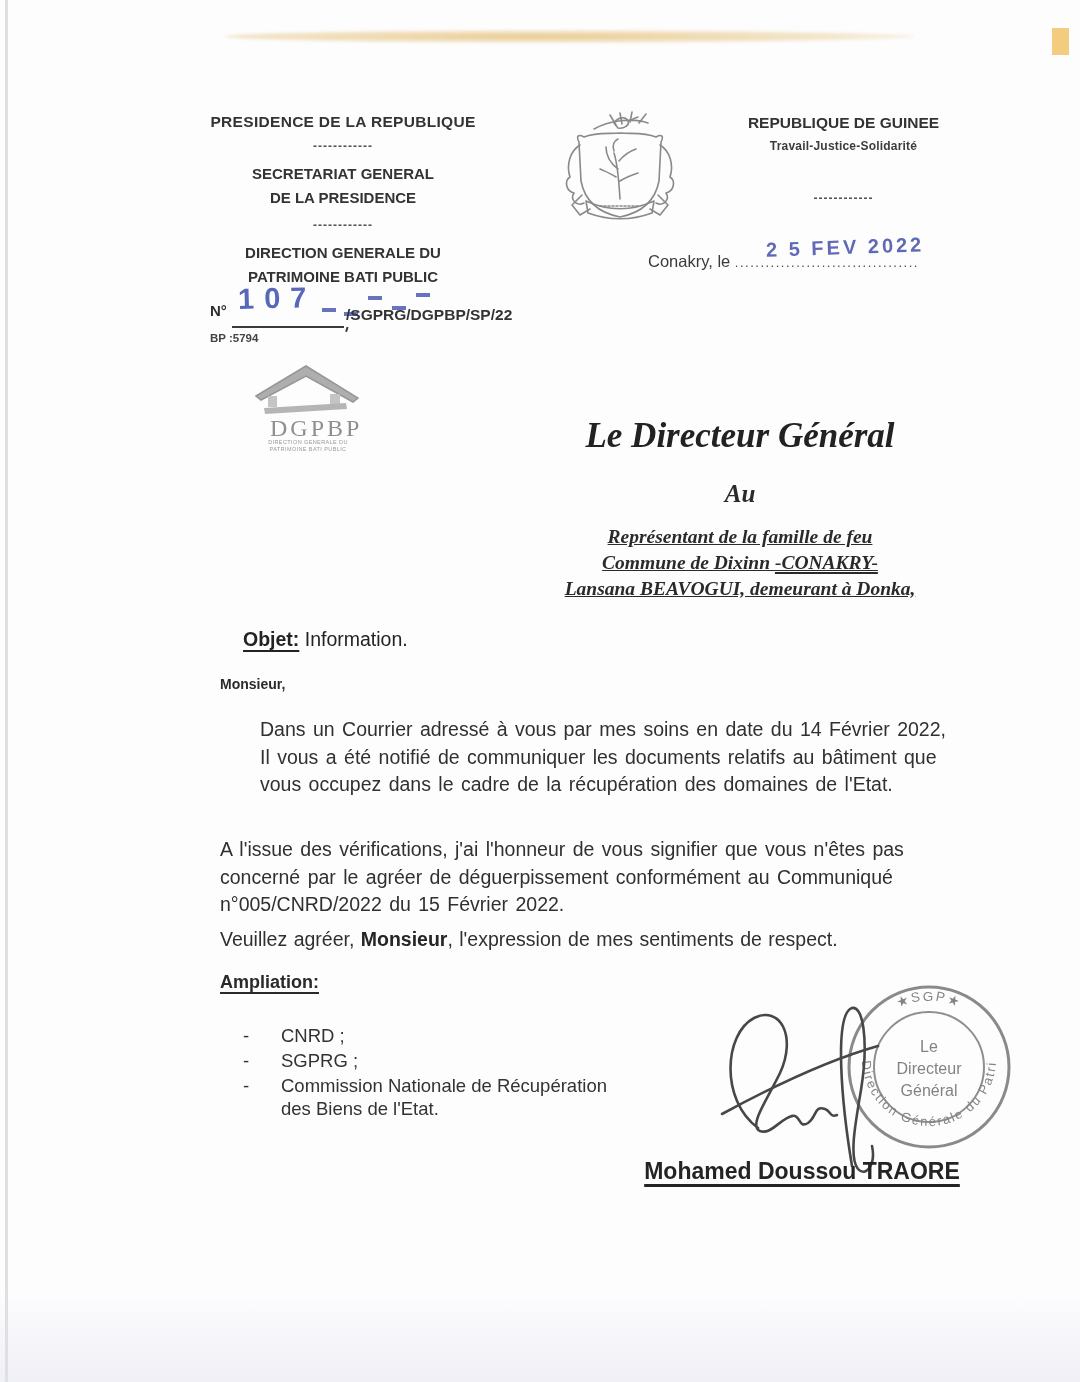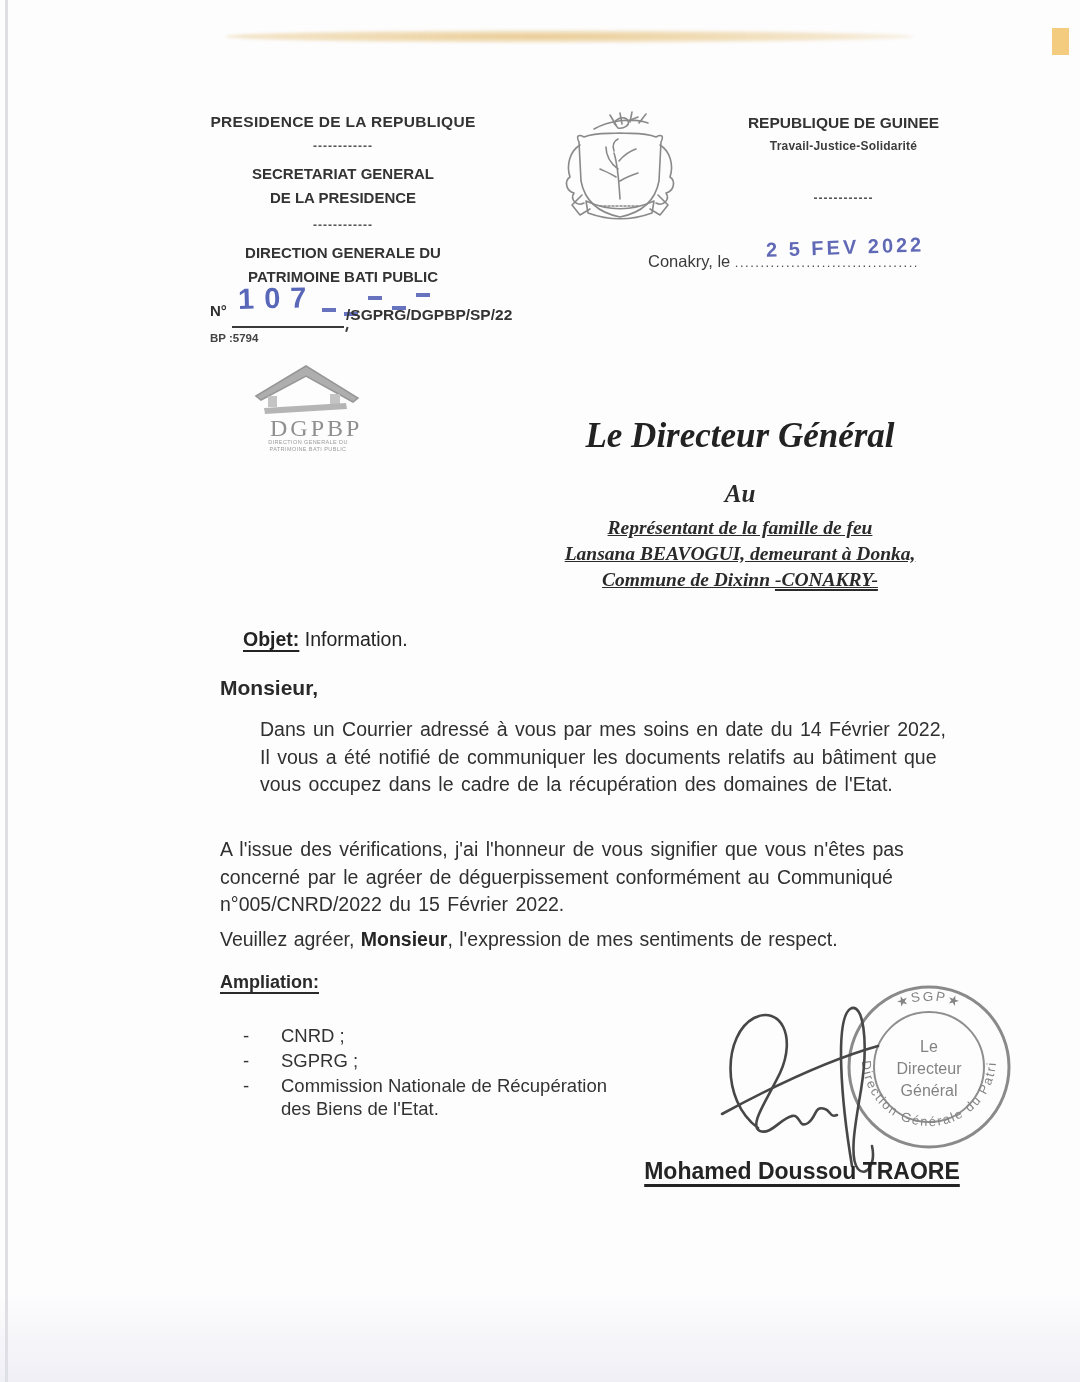--- a/index.html
+++ b/index.html
@@ -55,28 +55,28 @@
     color:#5059ae;letter-spacing:3px;transform:rotate(-2deg);opacity:.9;white-space:nowrap;}
 
   
   .logo{position:absolute;left:246px;top:356px;}
 
   
   .doc-title{position:absolute;left:480px;top:416px;width:520px;text-align:center;
     font-family:"Liberation Serif", serif;font-style:italic;font-weight:bold;font-size:35px;color:#222;}
   .recipient{position:absolute;left:470px;top:480px;width:540px;text-align:center;
     font-family:"Liberation Serif", serif;font-style:italic;font-weight:bold;color:#2a2a2a;}
-  .recipient .to{font-size:25px;margin-bottom:7px;}
+  .recipient .to{font-size:25px;margin-bottom:16px;}
   .recipient .r-line{font-size:19.5px;line-height:26px;text-decoration:underline;}
   .r-city{text-decoration:underline;text-underline-offset:3px;text-decoration-thickness:2px;}
 
   
   .subject{position:absolute;left:220px;top:628px;font-size:19.5px;color:#232323;}
   .subject .label{font-weight:bold;text-decoration:underline;text-underline-offset:4px;text-decoration-thickness:2px;margin-left:23px;}
-  .salutation{position:absolute;left:220px;top:676px;font-size:21px;font-weight:bold;color:#2a2a2a;}
+  .salutation{position:absolute;left:220px;top:676px;font-size:14px;font-weight:bold;color:#2a2a2a;}
   .para{position:absolute;left:220px;width:740px;font-size:19.5px;line-height:27.5px;
     word-spacing:2px;color:#303030;}
   .para.p1{top:716px;margin-left:40px;}
   .para.p2{top:836px;}
   .closing{position:absolute;left:220px;top:928px;font-size:19.5px;color:#303030;word-spacing:1px;}
   .closing b{color:#252525;}
 
   .ampliation-h{position:absolute;left:220px;top:972px;font-size:18px;font-weight:bold;
     text-decoration:underline;text-underline-offset:4px;text-decoration-thickness:2px;color:#2a2a2a;}
   .amp-list{position:absolute;left:243px;top:1024px;font-size:18.5px;line-height:23px;color:#333;}
@@ -165,22 +165,22 @@
     <path d="M 18 52 L 100 47 L 101 53 L 19 58 Z" fill="#b5b5b5"></path>
     <text class="logo-acronym" x="24" y="80">DGPBP</text>
     <text class="logo-caption" x="62" y="88" text-anchor="middle">DIRECTION GENERALE DU</text>
     <text class="logo-caption" x="62" y="95" text-anchor="middle">PATRIMOINE BATI PUBLIC</text>
   </svg>
 
   <div class="doc-title">Le Directeur Général</div>
   <div class="recipient">
     <div class="to">Au</div>
     <div class="r-line">Représentant de la famille de feu</div>
+    <div class="r-line"><span>Commune de Dixinn </span> <span class="r-city">-CONAKRY-</span></div>
     <div class="r-line">Lansana BEAVOGUI, demeurant à Donka,</div>
-    <div class="r-line"><span>Commune de Dixinn </span> <span class="r-city">-CONAKRY-</span></div>
   </div>
 
   <div class="subject">
     <span class="label">Objet:</span>
     <span>Information.</span>
   </div>
   <div class="salutation">Monsieur,</div>
 
   <div class="para p1">
     <div>Dans un Courrier adressé à vous par mes soins en date du 14 Février 2022,</div>

